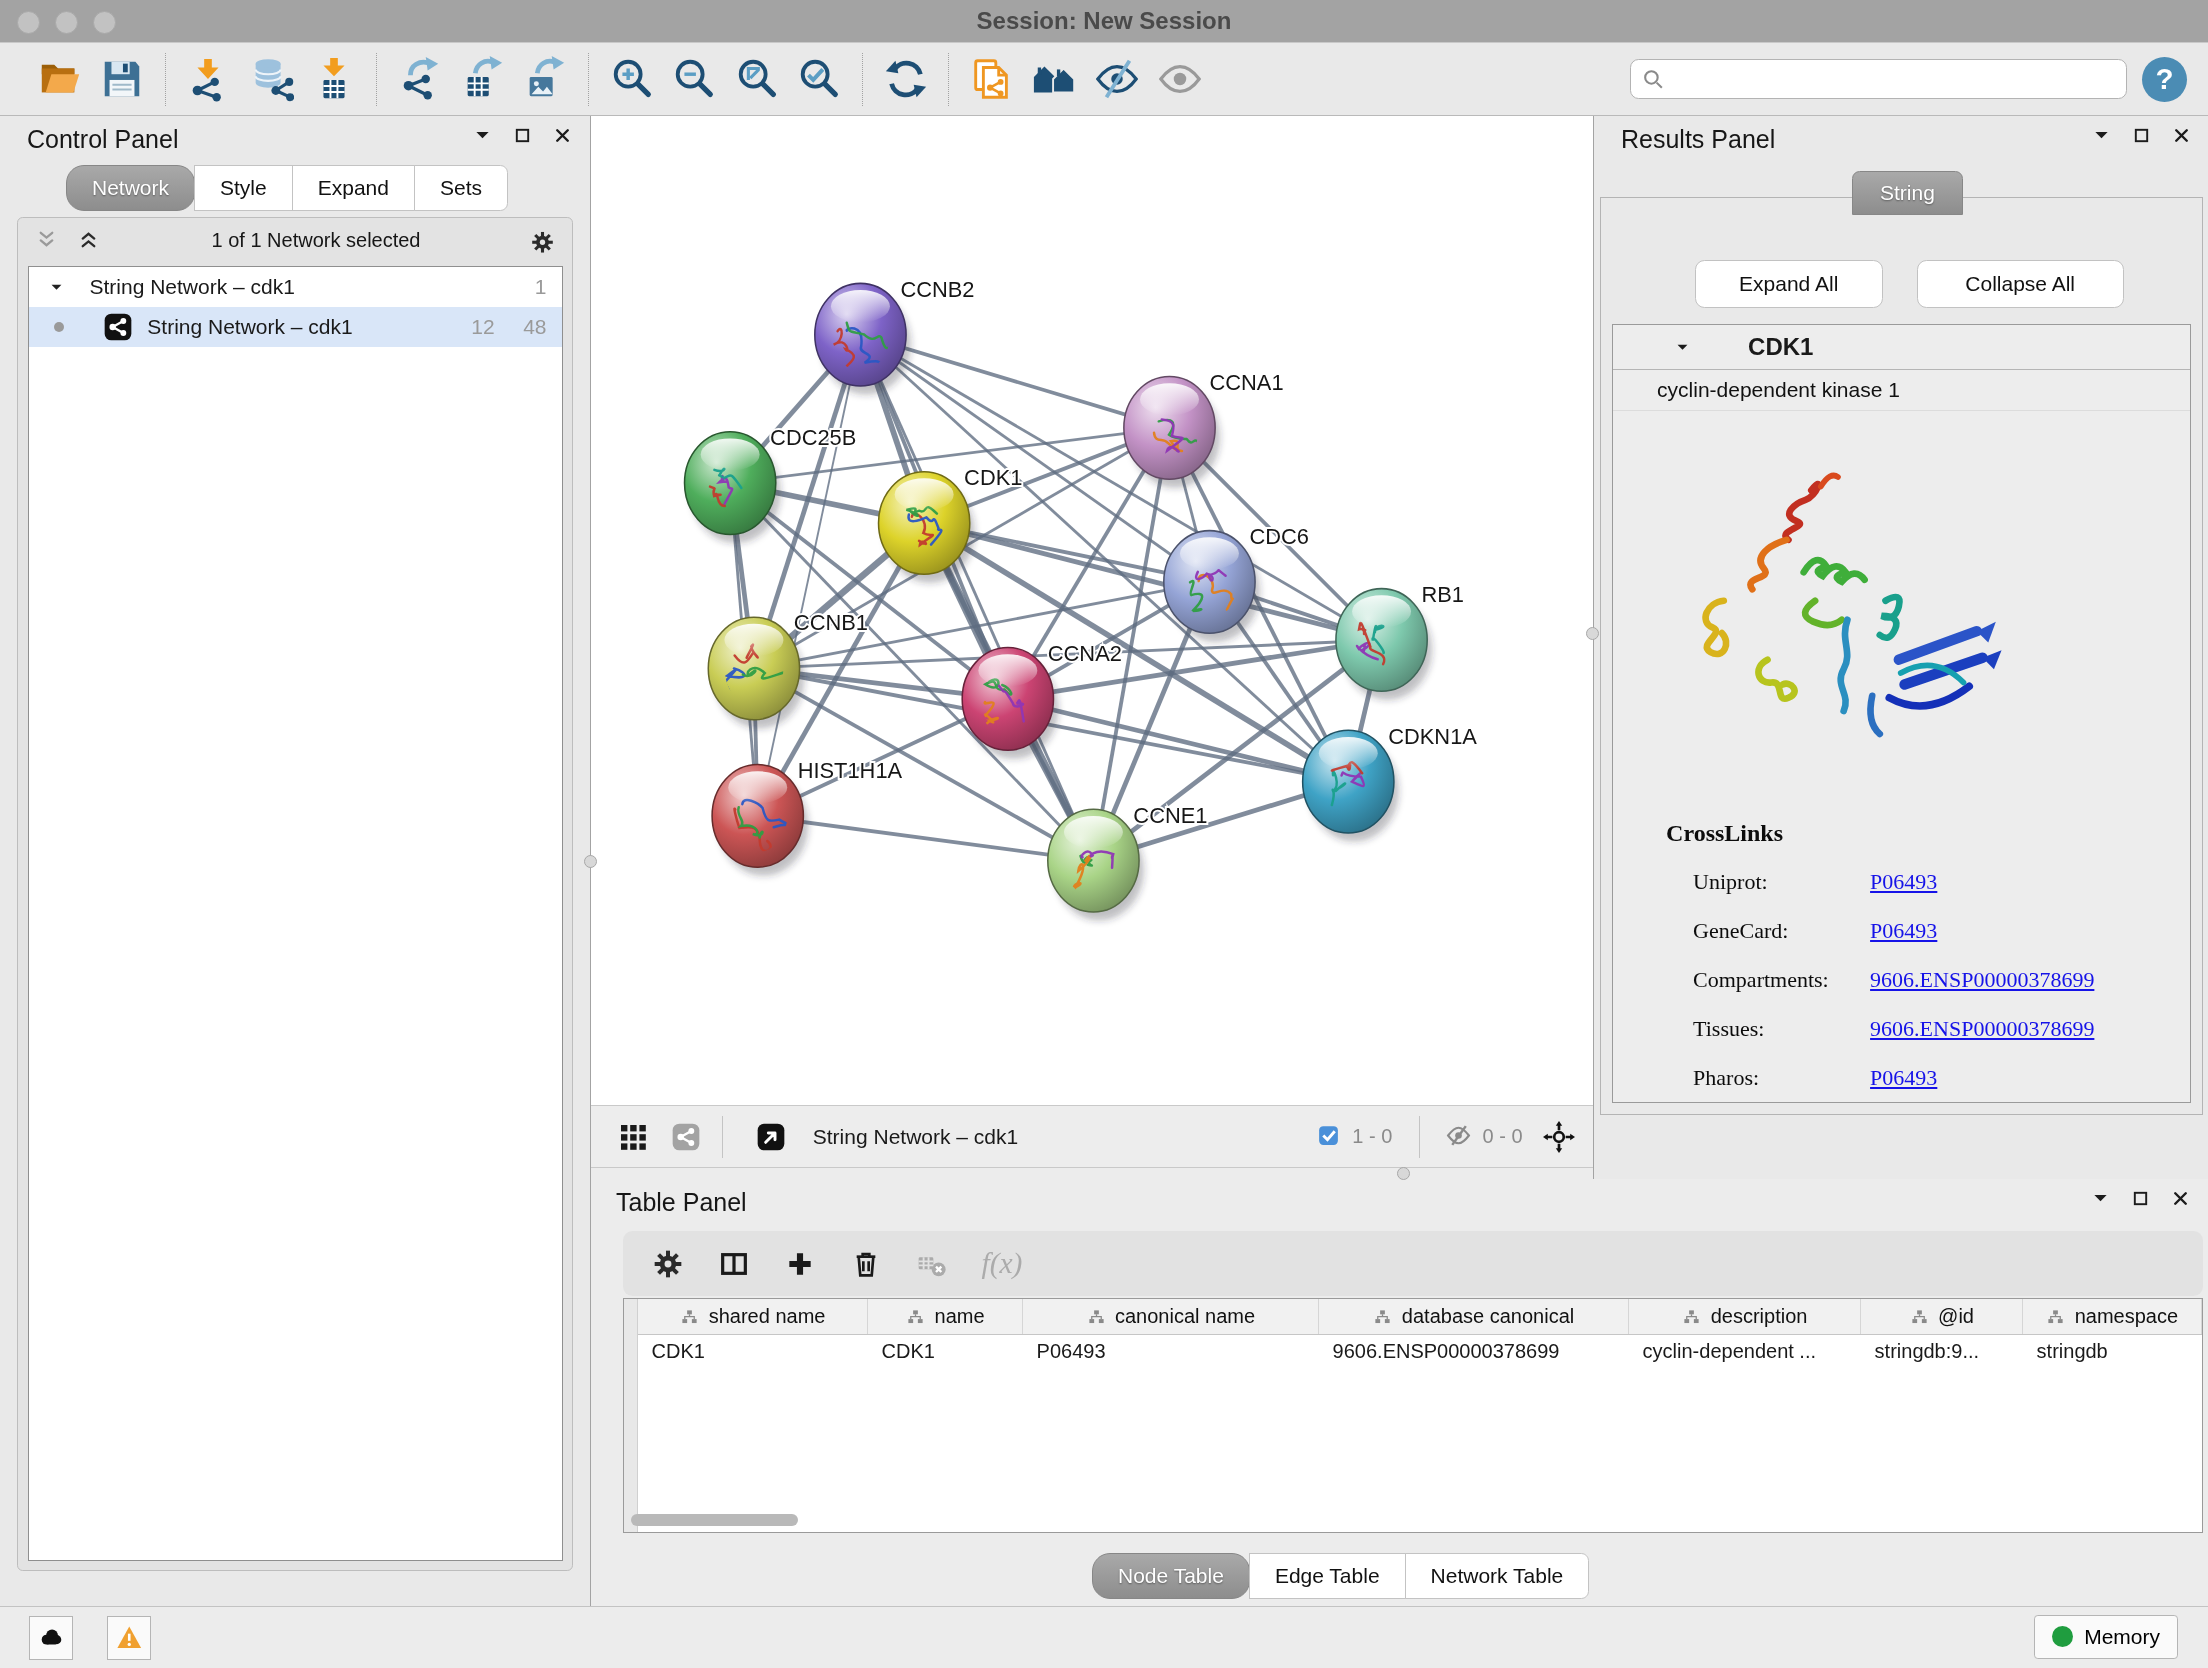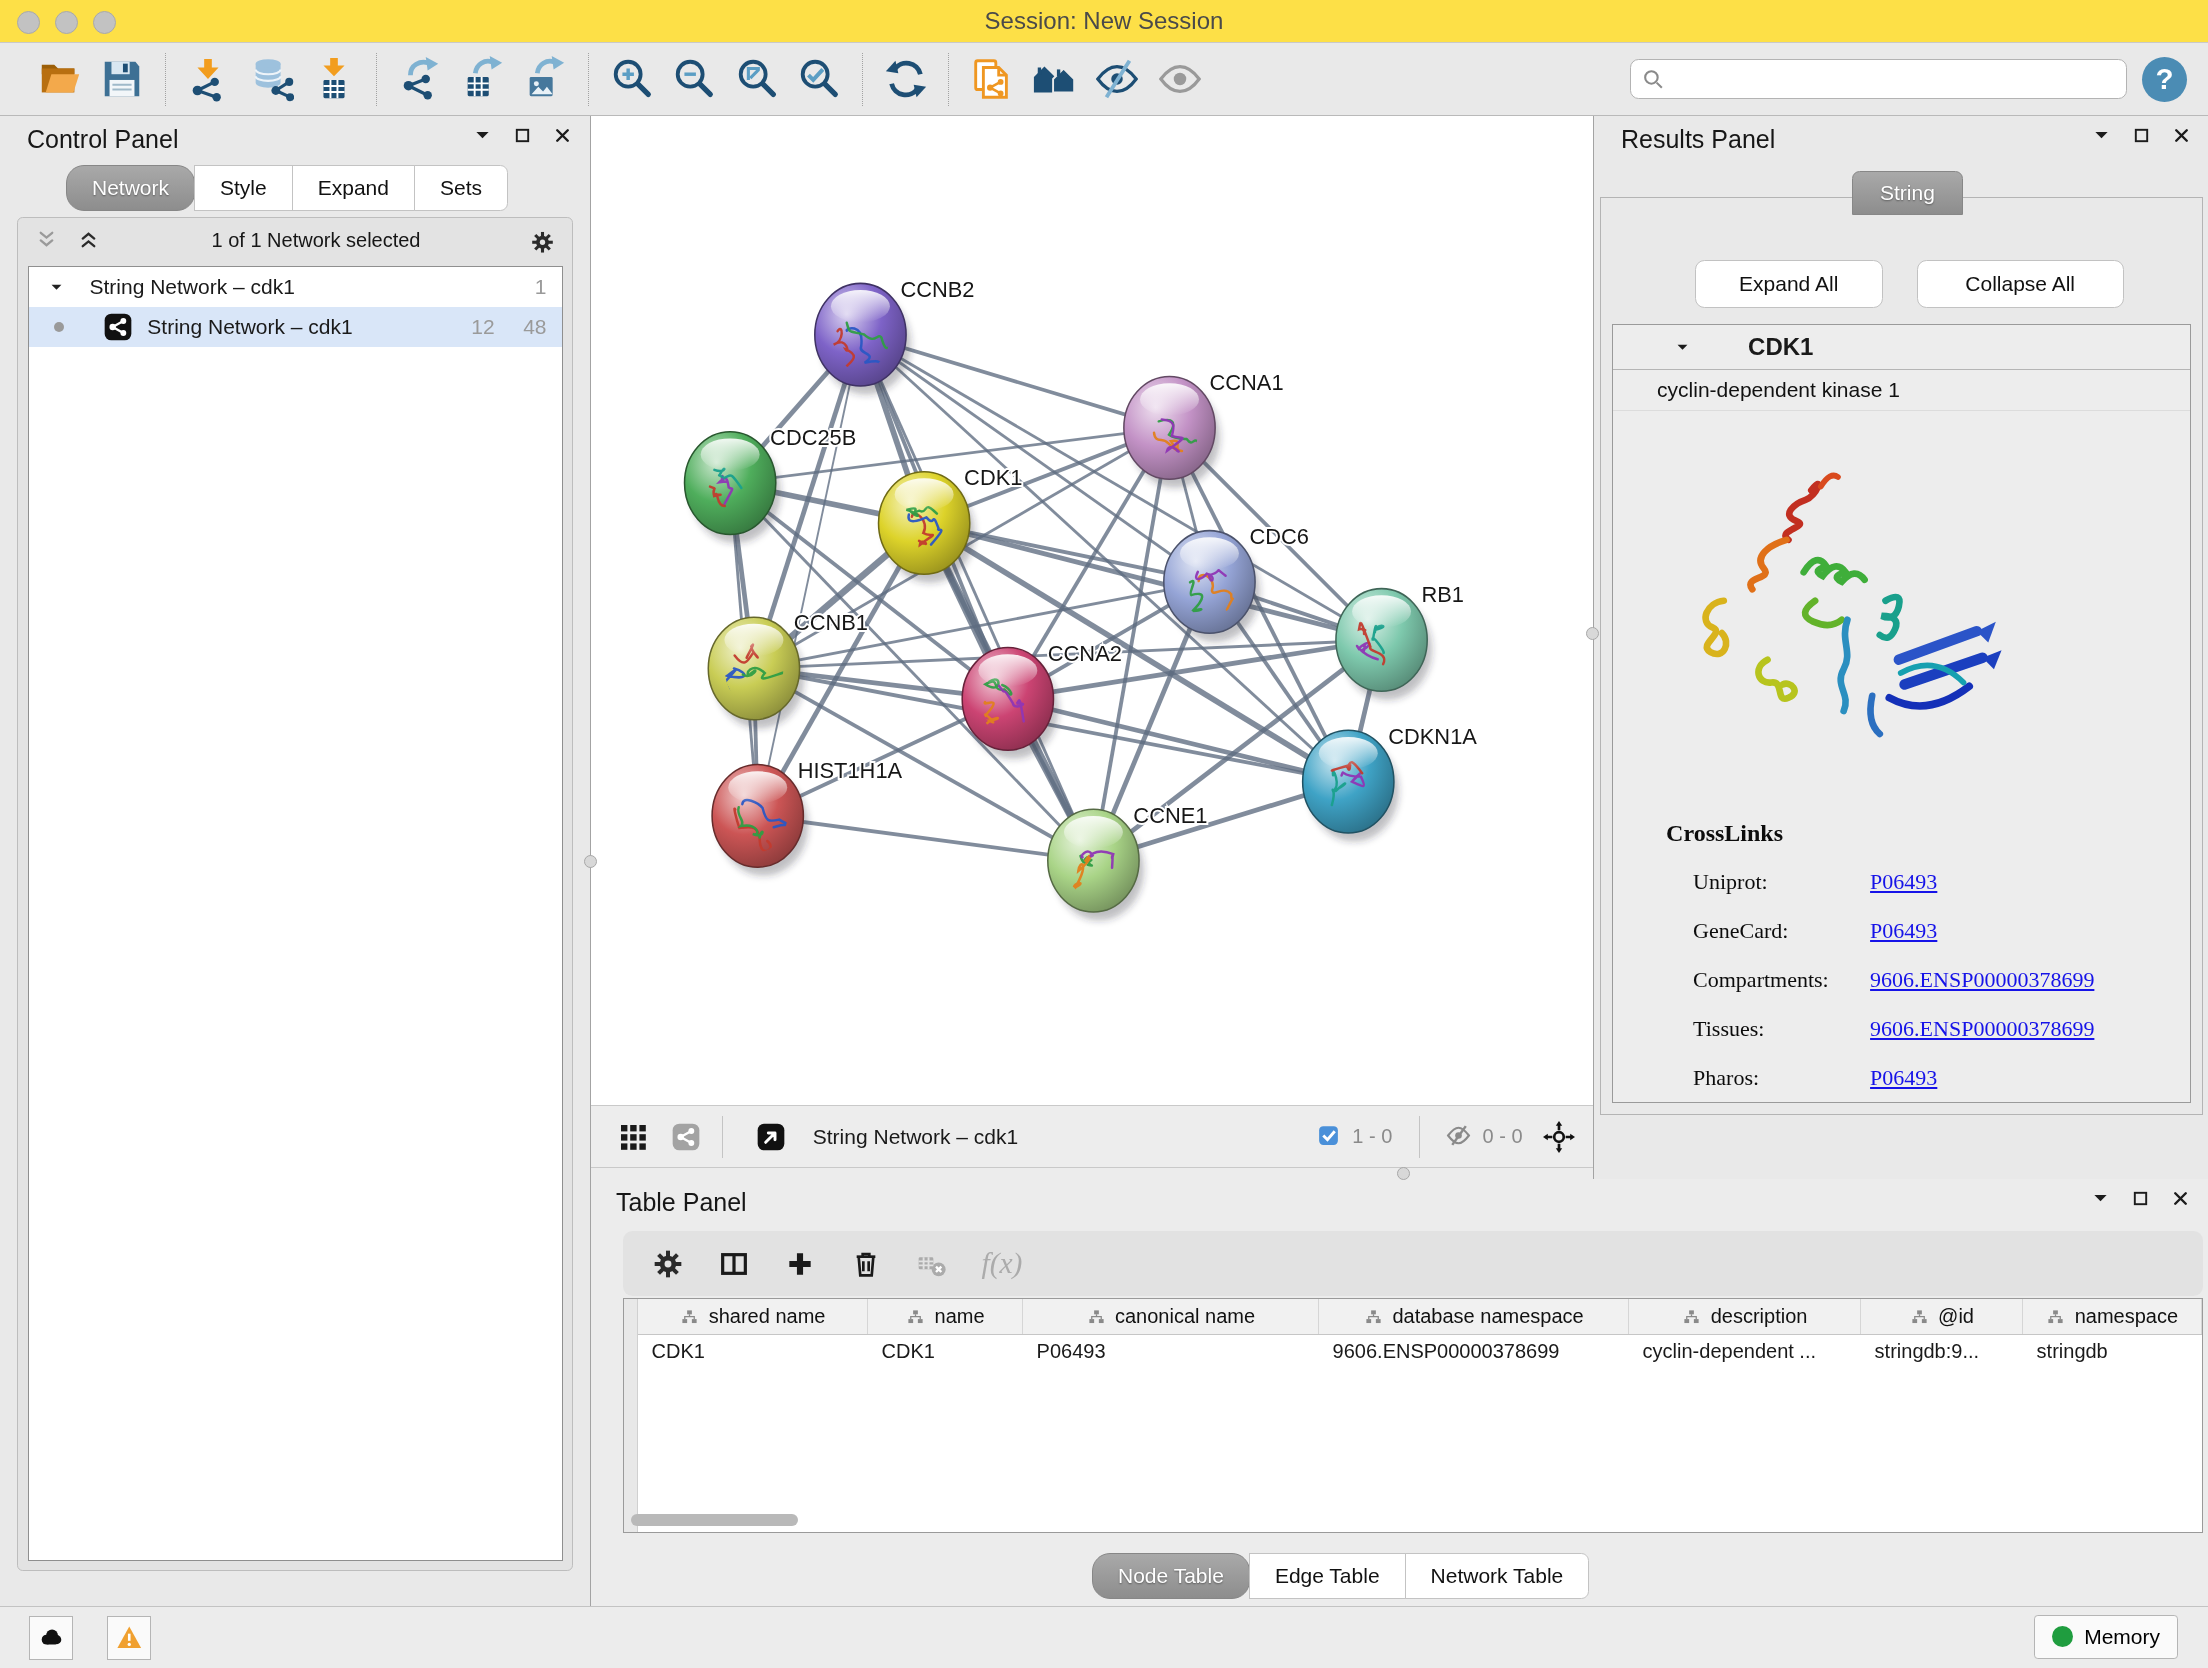--- a/index.html
+++ b/index.html
@@ -2,21 +2,21 @@
 <html style="font-size:15px"><head>
 <meta charset="utf-8">
 <style>
   html,body{margin:0;padding:0;background:#d0d0d0;}
   .app{position:relative;width:2208px;height:1668px;background:#ececec;
        font-family:"Liberation Sans",sans-serif;overflow:hidden;color:#1a1a1a;}
   .i48{width:46px;height:46px}.i34{width:32px;height:32px}.i30{width:28.5px;height:28.5px}
   .i26{width:25px;height:25px}.i24{width:23px;height:23px}.i22{width:21px;height:21px}.i18{width:17px;height:17px}
 
   
-  .titlebar{position:absolute;left:0;top:0;right:0;height:42px;background:#fde047;border-bottom:1px solid #c9c9c9;}
+  .titlebar{position:absolute;left:0;top:0;right:0;height:42px;background:#a3a3a3;border-bottom:1px solid #c9c9c9;font-weight:bold;}
   .tl{position:absolute;top:10.5px;width:21px;height:21px;border-radius:50%;background:#c2c2c2;border:1px solid #a9a9a9;}
   .wtitle{line-height:42px;text-align:center;font-size:24px;color:#4a4a4a;}
 
   
   .toolbar{position:absolute;left:0;top:43px;right:0;height:72px;background:#e9e9e9;
            border-bottom:1px solid #b9b9b9;display:flex;align-items:center;}
   .tbtn{width:55px;height:59px;display:flex;align-items:center;justify-content:center;
         background:none;border:none;margin:0 3.8px;padding:0;}
   .tbtn:first-child{margin-left:32px;}
   .tsep{width:0;height:53px;border-left:1.9px dotted #a2a2a2;margin:0 11.4px;}
@@ -983,21 +983,21 @@
               </svg>
             </span>
             <span>canonical name</span>
           </div>
           <div class="hcell" style="width: 310px;">
             <span class="cico">
               <svg class="i22" viewBox="0 0 20 22" width="19" height="21">
                 <use href="#ic-colicon"></use>
               </svg>
             </span>
-            <span>database namespace</span>
+            <span>database canonical</span>
           </div>
           <div class="hcell" style="width: 232px;">
             <span class="cico">
               <svg class="i22" viewBox="0 0 20 22" width="19" height="21">
                 <use href="#ic-colicon"></use>
               </svg>
             </span>
             <span>description</span>
           </div>
           <div class="hcell" style="width: 162px;">

